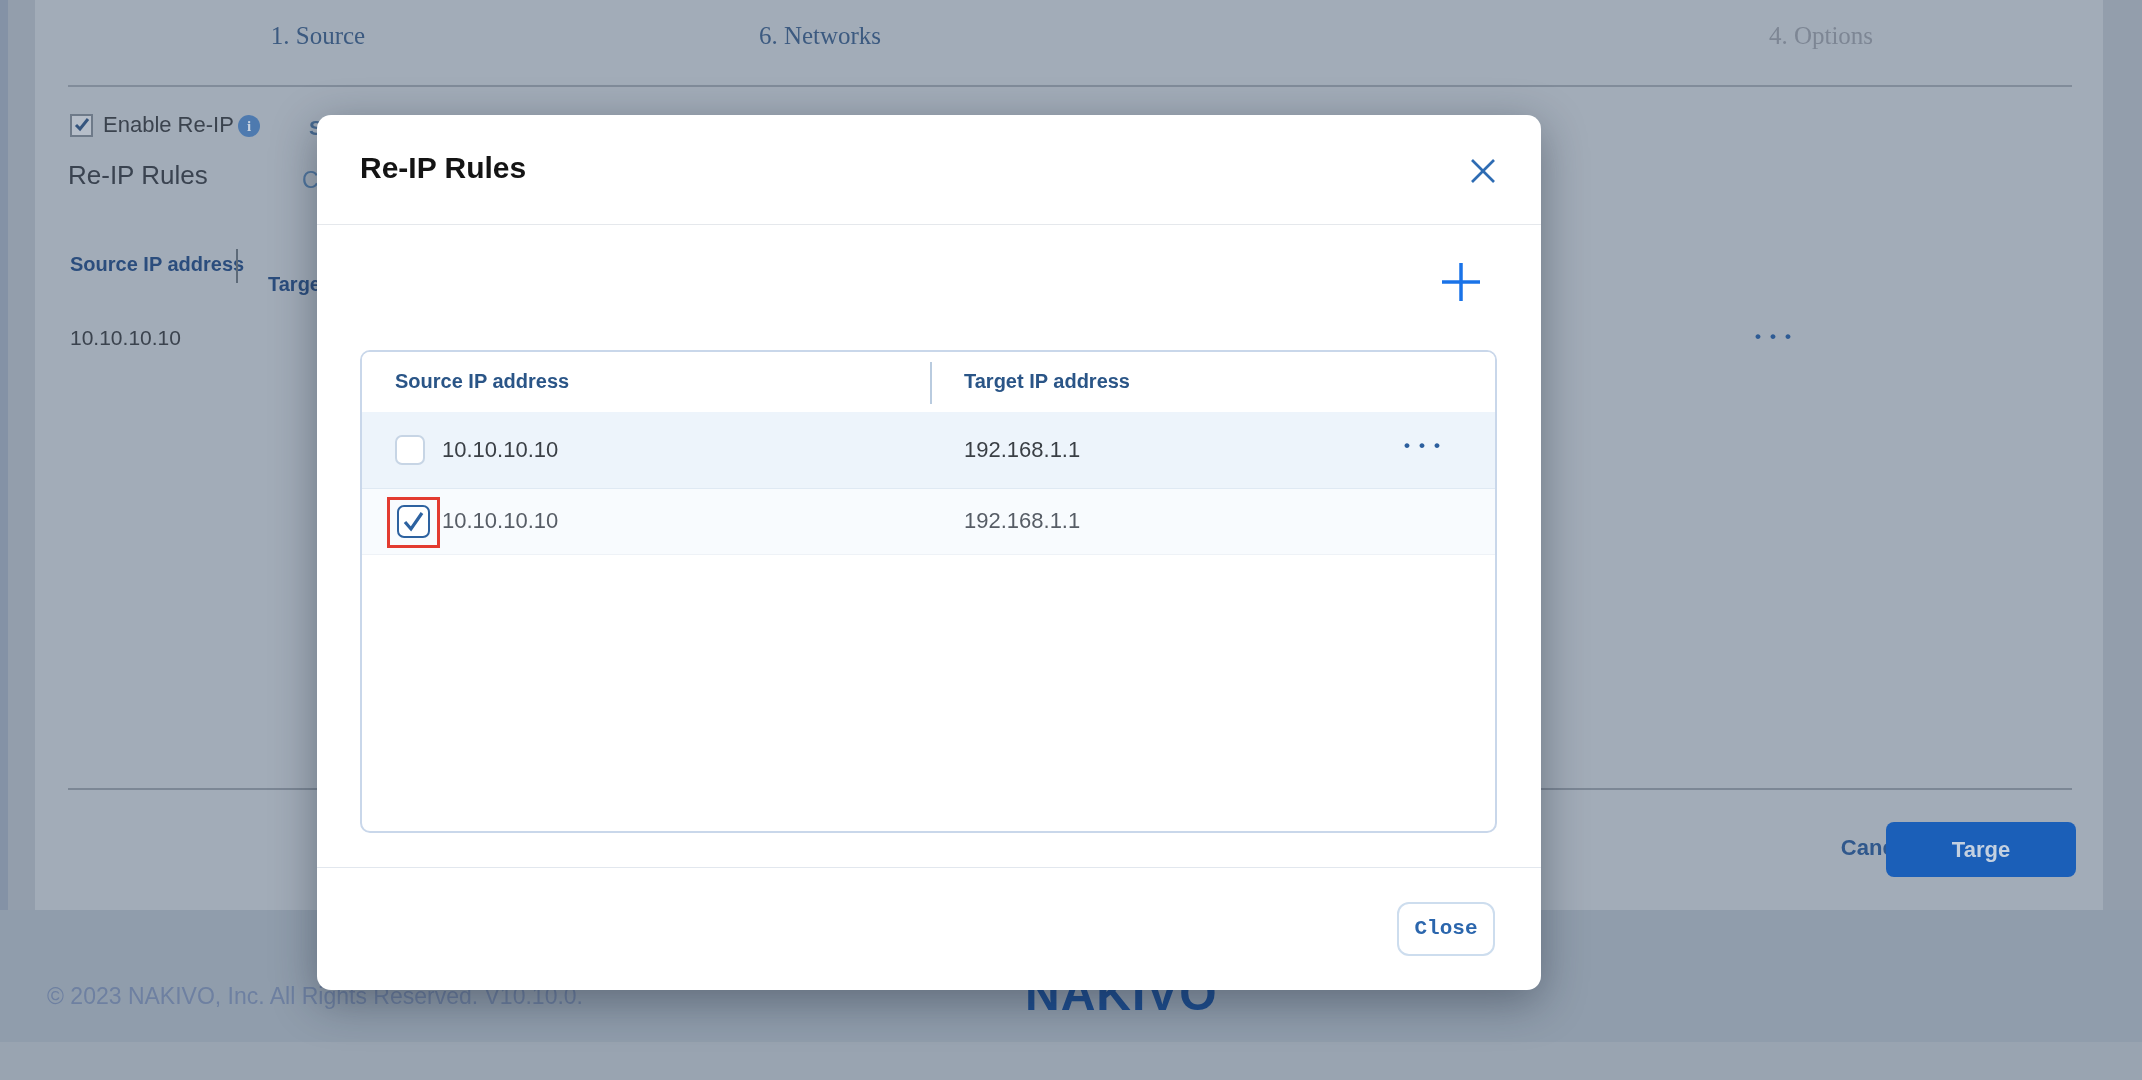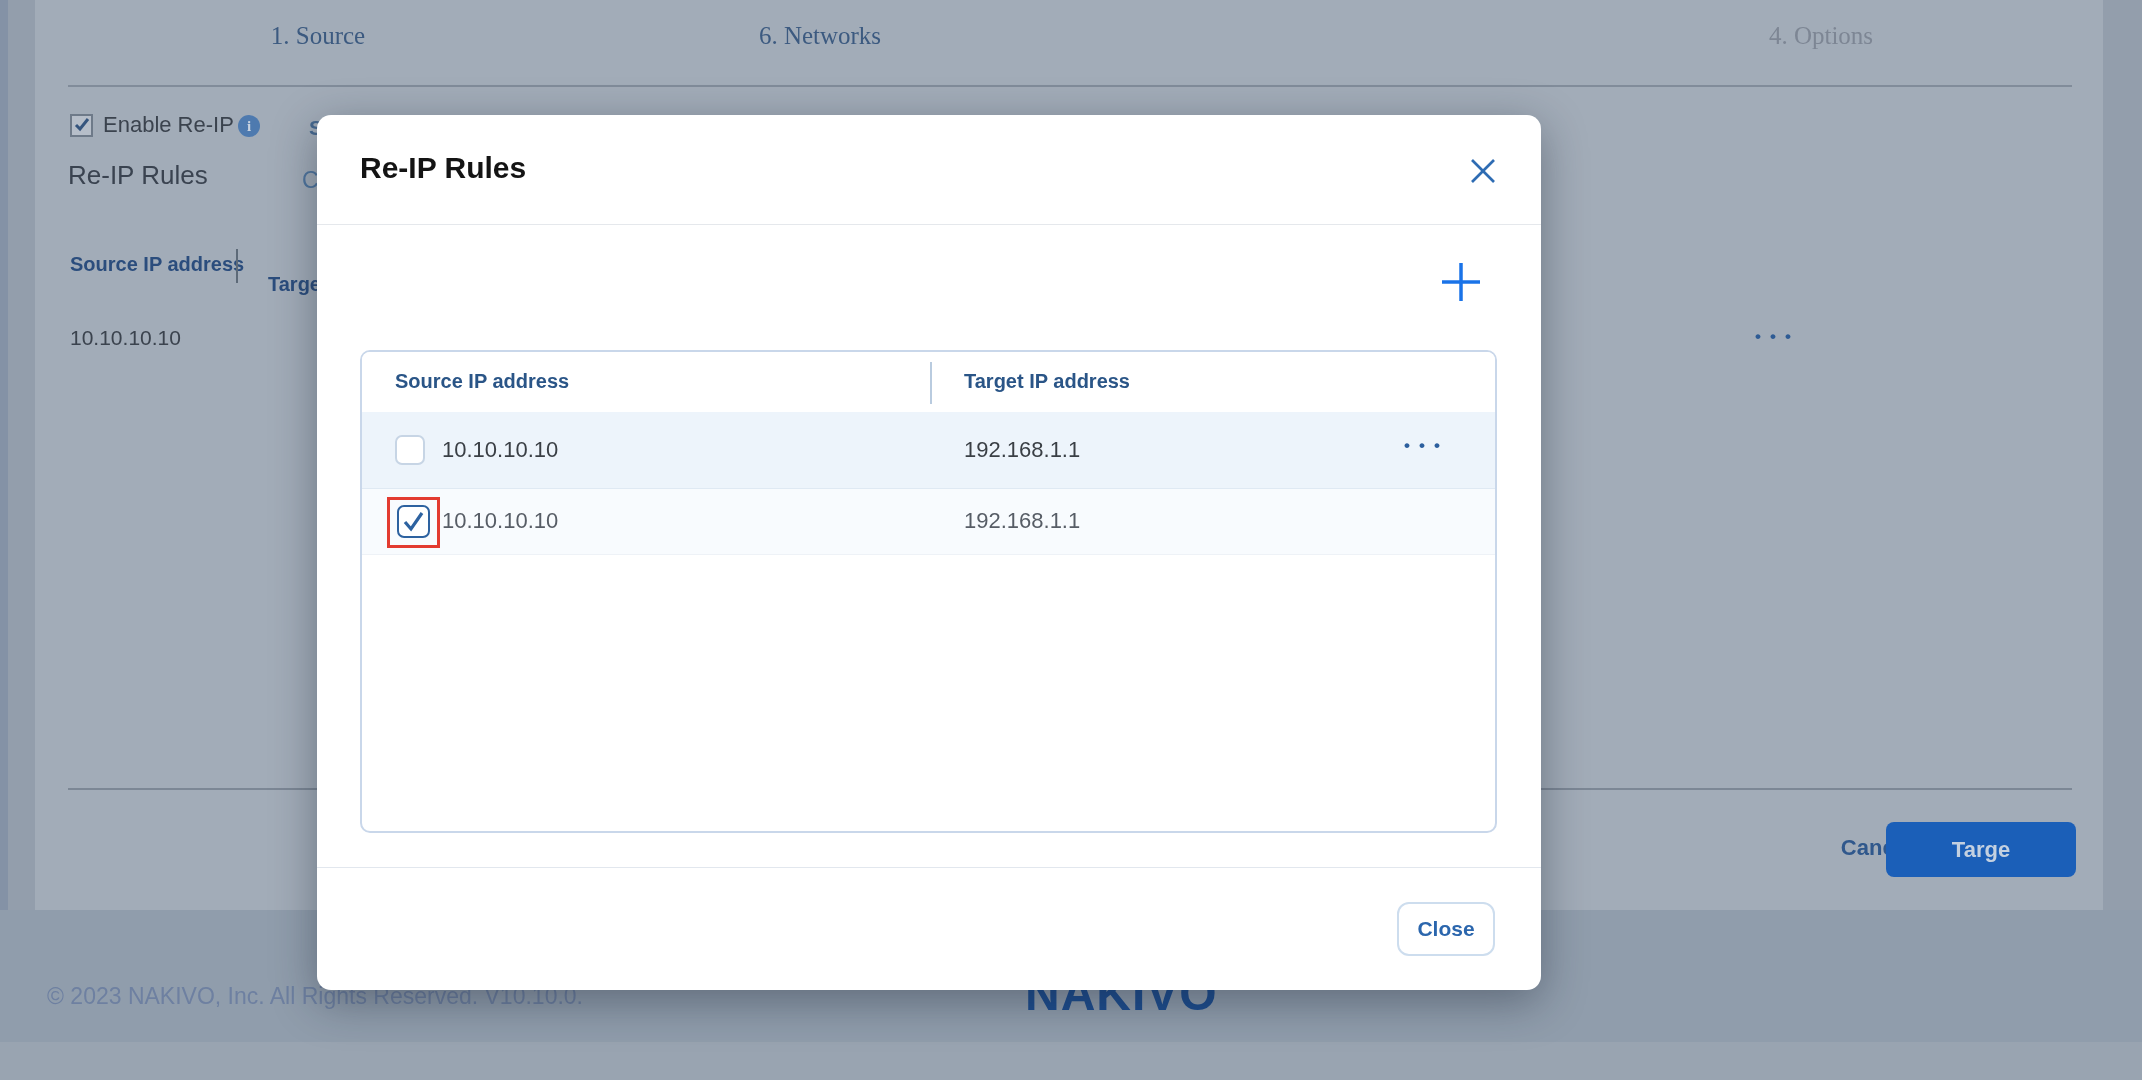--- a/index.html
+++ b/index.html
@@ -89,21 +89,21 @@
     border-bottom:1px solid #eef2f7; }
   #row2-redbox { position:absolute; left:25px; top:8px; width:53px; height:51px;
     border:3px solid #e33b30; }
   #row2-check { position:absolute; left:35px; top:16px; width:33px; height:33px;
     background:#fff; border:2px solid #2d62a0; border-radius:7px; cursor:pointer; }
   #row2 .cell-src, #row2 .cell-tgt { top:19px; color:#575d66; }
 
   #modal-foot-divider { position:absolute; left:0; top:752px; width:100%; height:1px; background:#e2e7ee; }
   #close-btn { position:absolute; left:1080px; top:787px; width:98px; height:54px;
     background:#fff; border:2px solid #cdddee; border-radius:12px; font-size:21px; font-weight:700;
-    color:#2b66ad; text-align:center; line-height:50px; cursor:pointer; }
+    color:#2b66ad; text-align:center; line-height:50px; cursor:pointer;font-family:Liberation Mono, monospace; }
 </style>
 </head>
 <body>
 
 <div id="page">
   <div id="band-bottom"></div>
   <div id="strip-left"></div>
   <div id="edge-left"></div>
   <div id="strip-right"></div>
   <div id="card"></div>

